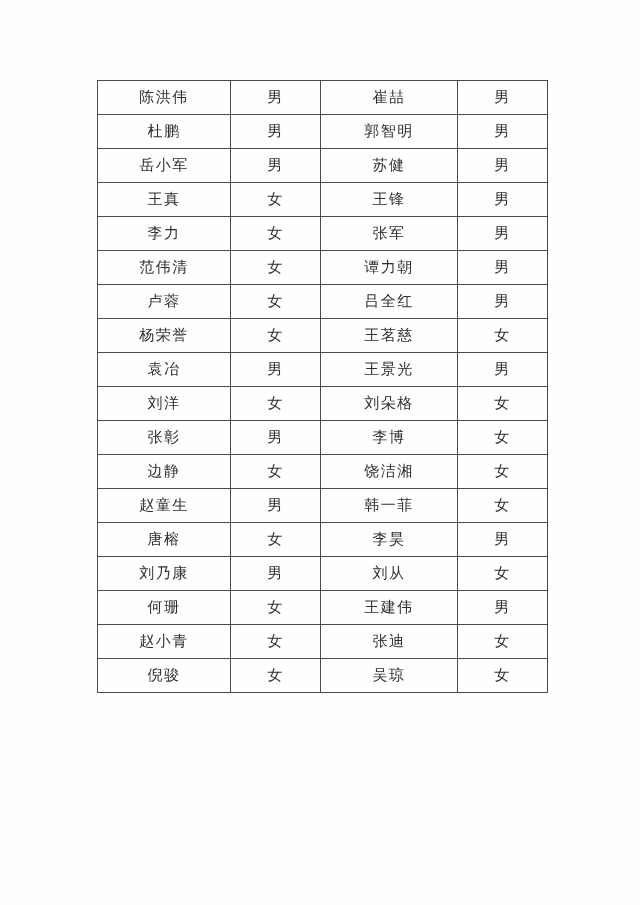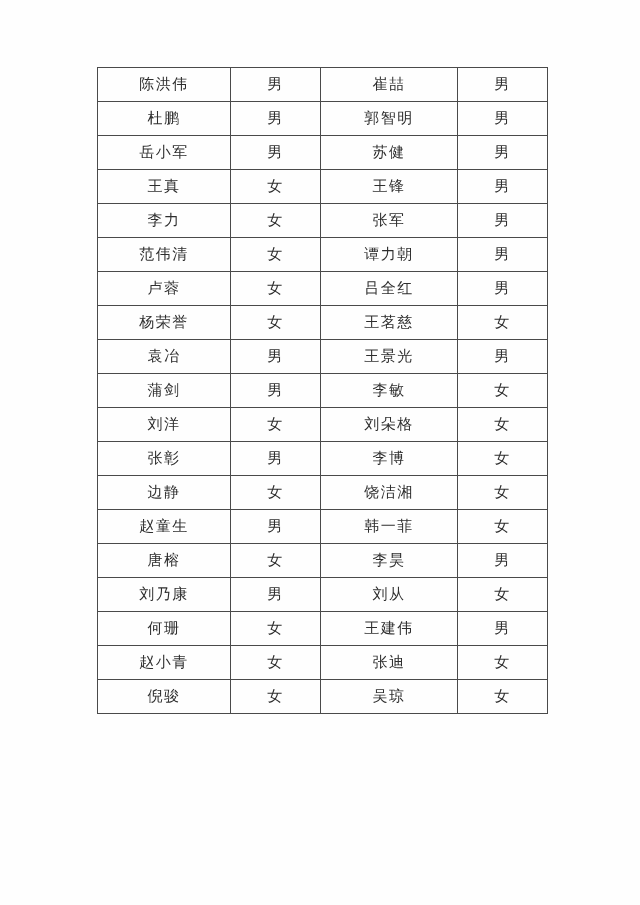--- a/index.html
+++ b/index.html
@@ -15,21 +15,21 @@
   .page {
     position: relative;
     width: 640px;
     height: 905px;
     background: #fefefe;
     overflow: hidden;
   }
   table.roster {
     position: absolute;
     left: 97px;
-    top: 67px;
+    top: 80px;
     border-collapse: collapse;
     table-layout: fixed;
     width: 450px;
   }
   table.roster td {
     border: 1px solid #4a4a4a;
     height: 33px;
     padding: 0;
     text-align: center;
     vertical-align: middle;
@@ -100,26 +100,20 @@
           <td>王茗慈</td>
           <td>女</td>
         </tr>
         <tr>
           <td>袁冶</td>
           <td>男</td>
           <td>王景光</td>
           <td>男</td>
         </tr>
         <tr>
-          <td>蒲剑</td>
-          <td>男</td>
-          <td>李敏</td>
-          <td>女</td>
-        </tr>
-        <tr>
           <td>刘洋</td>
           <td>女</td>
           <td>刘朵格</td>
           <td>女</td>
         </tr>
         <tr>
           <td>张彰</td>
           <td>男</td>
           <td>李博</td>
           <td>女</td>

